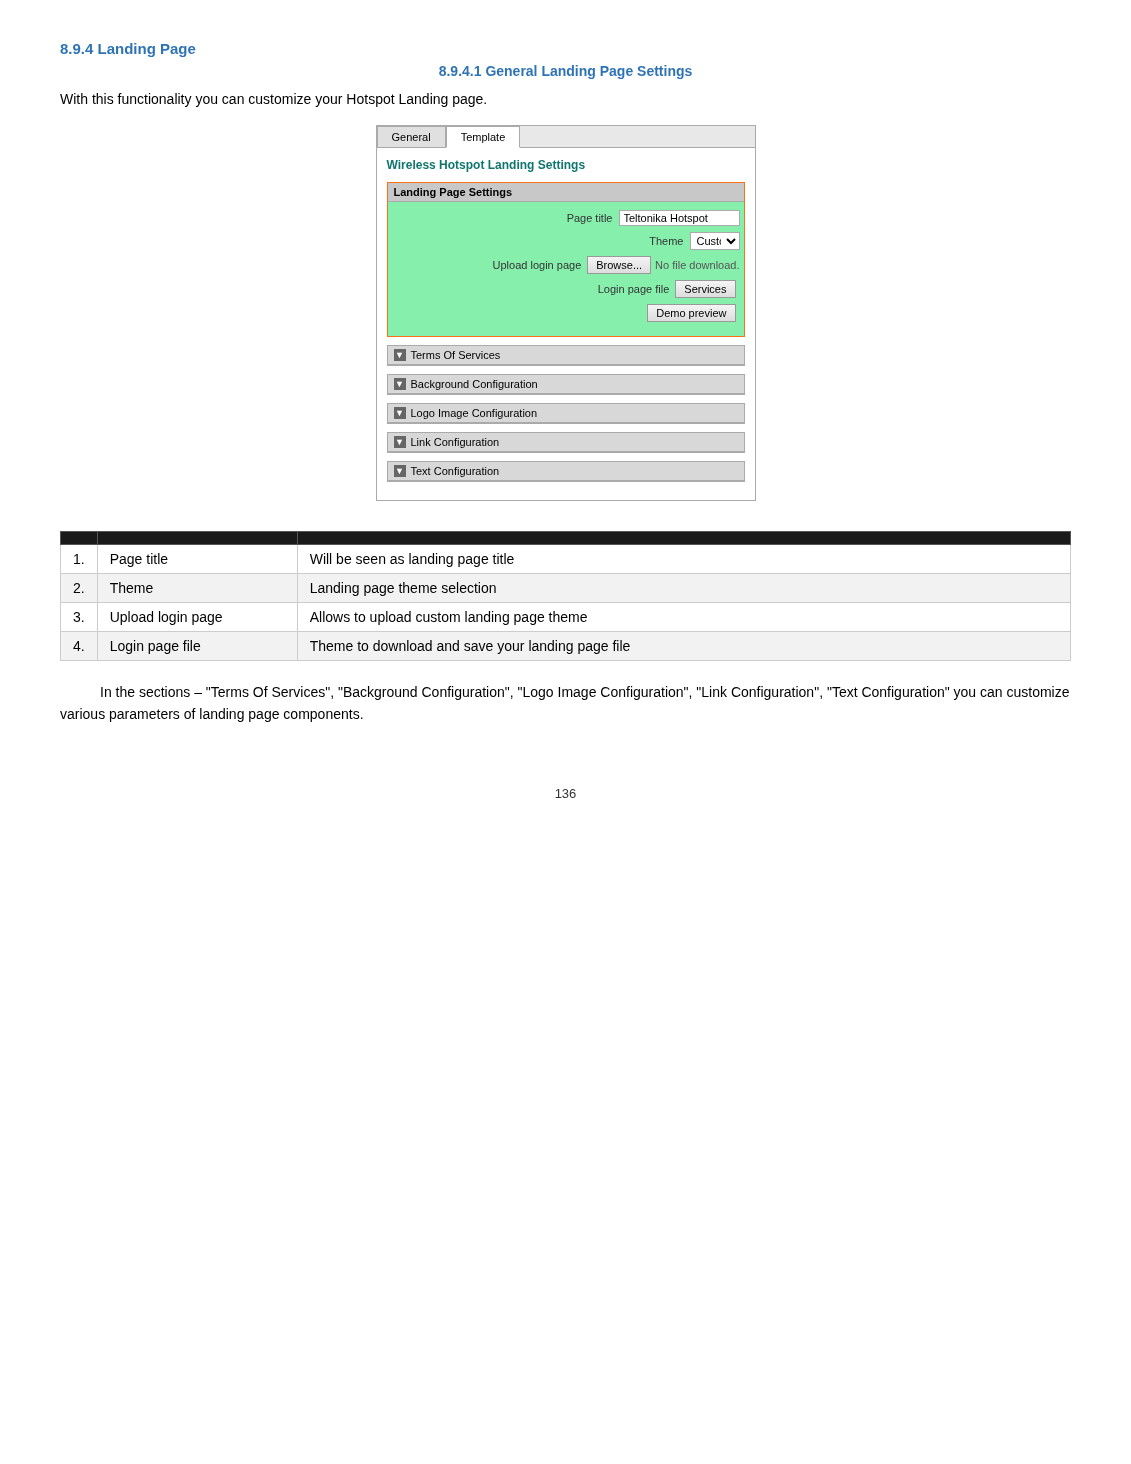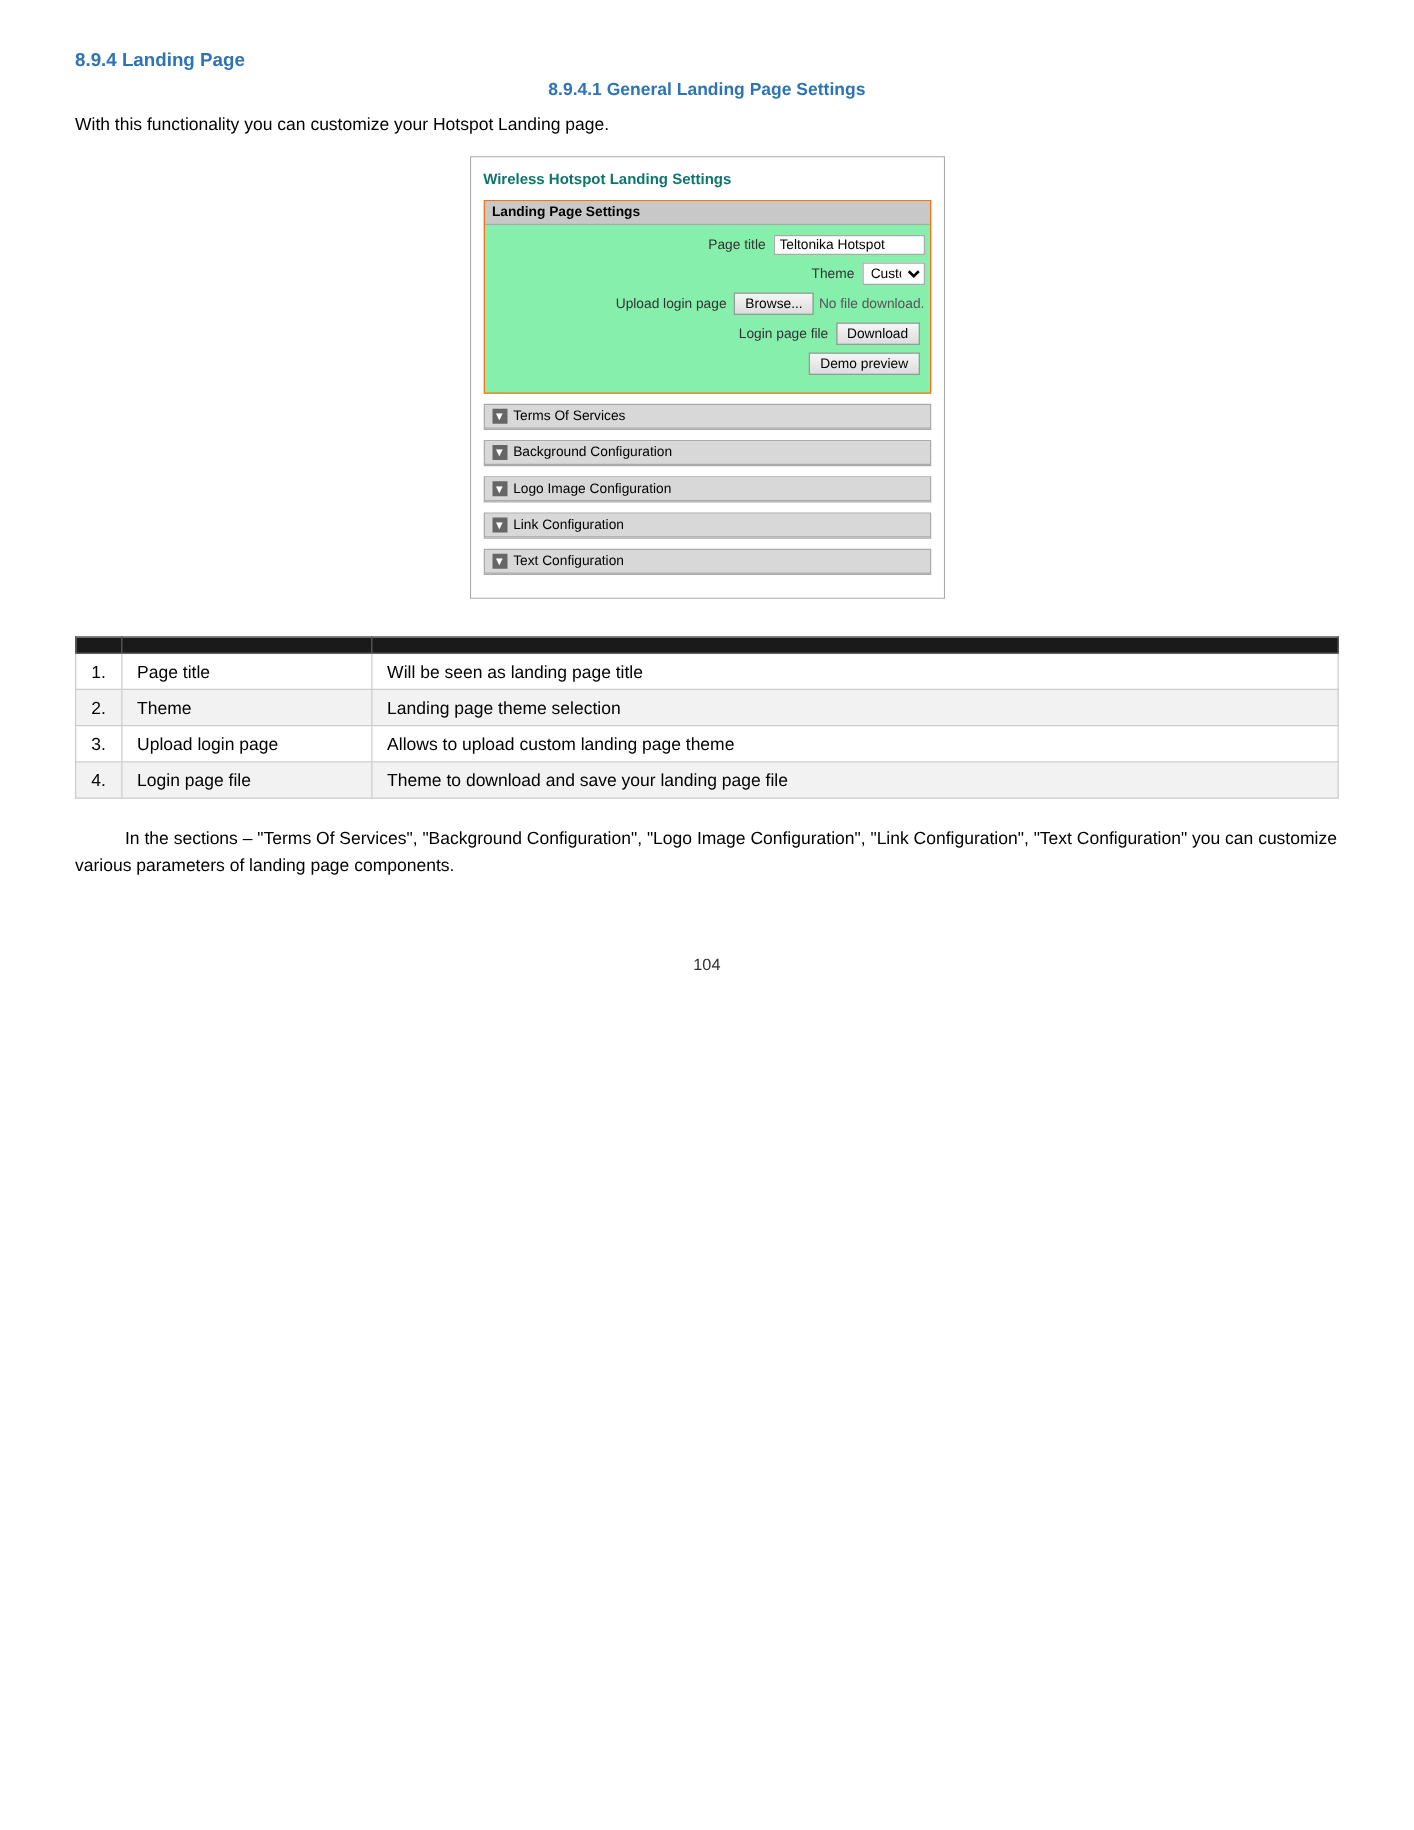--- a/index.html
+++ b/index.html
@@ -209,20 +209,24 @@
 <body>
 
 <h2 class="section-heading">8.9.4  Landing Page</h2>
 
 <h3 class="sub-heading">8.9.4.1   General Landing Page Settings</h3>
 
 <p class="intro-text">With this functionality you can customize your Hotspot Landing page.</p>
 
 <div class="panel-wrapper">
   <div class="panel">
+    <div class="panel-tabs">
+      <div class="panel-tab">General</div>
+      <div class="panel-tab active">Template</div>
+    </div>
     <div class="panel-inner">
       <div class="panel-title">Wireless Hotspot Landing Settings</div>
 
       <div class="settings-section">
         <div class="settings-section-header">Landing Page Settings</div>
         <div class="settings-body">
 
           <div class="form-row">
             <span class="form-label">Page title</span>
             <input class="form-input" type="text" value="Teltonika Hotspot" style="">
@@ -236,21 +240,21 @@
           </div>
 
           <div class="form-row">
             <span class="form-label">Upload login page</span>
             <button class="btn-small">Browse...</button>
             <span class="no-file-text">No file download.</span>
           </div>
 
           <div class="form-row">
             <span class="form-label">Login page file</span>
-            <button class="btn-small">Download</button>
+            <button class="btn-small">Services</button>
           </div>
 
           <div class="btn-row">
             <button class="btn-small">Demo preview</button>
           </div>
 
         </div>
       </div>
 
       <div class="section-box">
@@ -319,13 +323,13 @@
       <tr>
         <td class="row-num">4.</td>
         <td class="row-key">Login page file</td>
         <td>Theme to download and save your landing page file</td>
       </tr>
     </tbody>
 </table>
 
 <p class="body-paragraph">In  the  sections  –  "Terms  Of  Services",  "Background  Configuration",  "Logo  Image  Configuration",  "Link Configuration", "Text Configuration" you can customize various parameters of landing page components.</p>
 
-<div class="page-number">104</div>
+<div class="page-number">136</div>
 
 </body></html>

